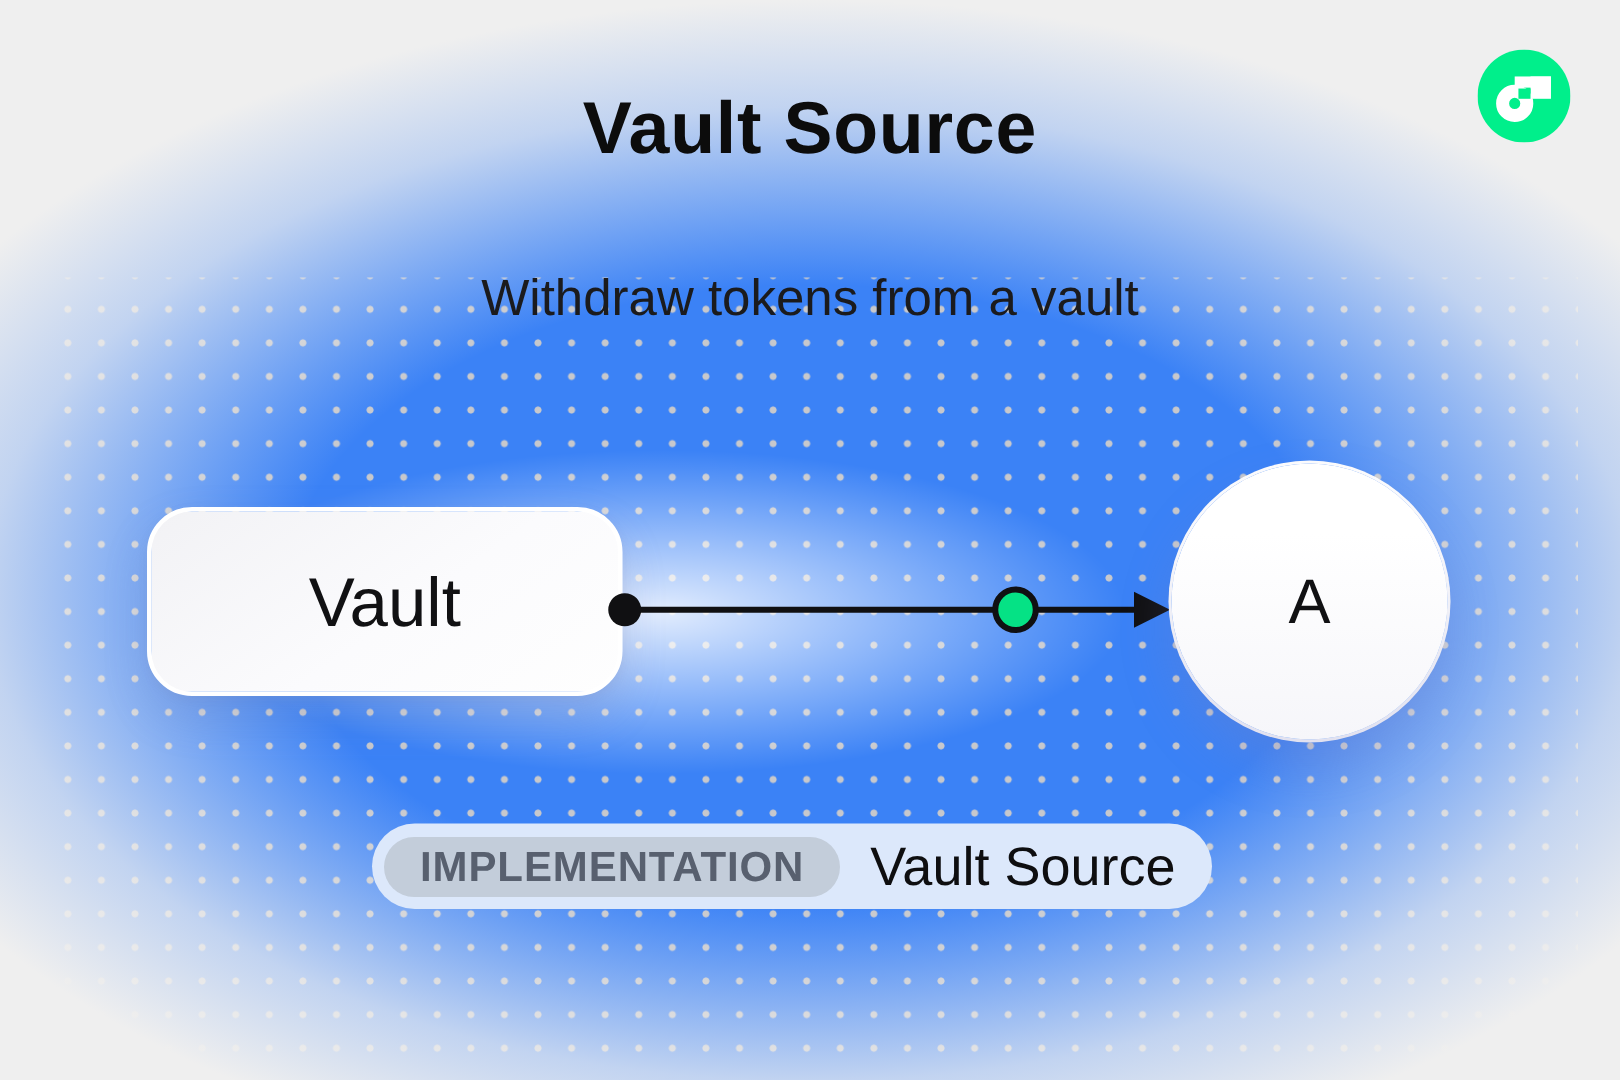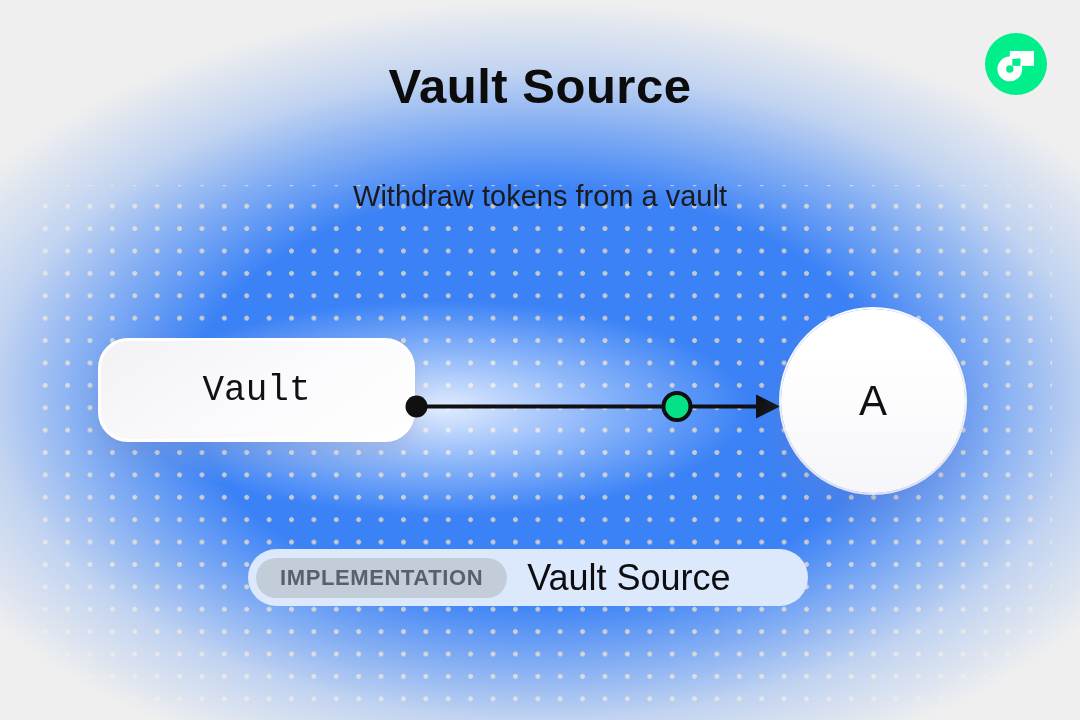--- a/index.html
+++ b/index.html
@@ -38,46 +38,45 @@
     font-size: 49px;
     font-weight: 800;
     letter-spacing: 0.5px;
     color: #0c0c0c;
   }
 
   .page-subtitle {
     position: absolute;
     top: 180px; left: 0; width: 100%;
     text-align: center;
-    font-size: 29px;
+    font-size: 34px;
     font-weight: 400;
     color: #1b1b1d;
   }
 
   .brand-logo {
     position: absolute;
     left: 985px; top: 33px;
     width: 62px; height: 62px;
   }
 
   .node-vault {
     position: absolute;
     left: 98px; top: 338px;
-    width: 317px; height: 104px;
+    width: 317px; height: 126px;
     border-radius: 30px;
     border: 3px solid #ffffff;
     background: linear-gradient(145deg, #f2f2f5 0%, #fbfbfd 55%, #fefefe 100%);
     box-shadow: 0 14px 30px rgba(130, 130, 165, 0.20), 0 2px 6px rgba(140,140,170,0.10);
     display: flex;
     align-items: center;
     justify-content: center;
-    font-size: 36px;
+    font-size: 46px;
     font-weight: 400;
     color: #111113;
-    font-family: Liberation Mono, monospace;
   }
 
   .node-a {
     position: absolute;
     left: 781px; top: 309px;
     width: 184px; height: 184px;
     border-radius: 50%;
     background: linear-gradient(180deg, #ffffff 25%, #f6f6fa 100%);
     box-shadow: 0 18px 34px rgba(125, 125, 185, 0.28), 0 0 0 2px #ffffff;
     display: flex;
@@ -103,21 +102,21 @@
     display: flex;
     align-items: center;
     padding: 0 26px 0 8px;
   }
   .impl-tag {
     height: 40px;
     padding: 0 24px;
     border-radius: 20px;
     background: #c3cdda;
     color: #58606f;
-    font-size: 22px;
+    font-size: 28px;
     font-weight: 600;
     letter-spacing: 0.6px;
     display: flex;
     align-items: center;
     white-space: nowrap;
   }
   .impl-label {
     margin-left: 20px;
     font-size: 36px;
     font-weight: 500;

